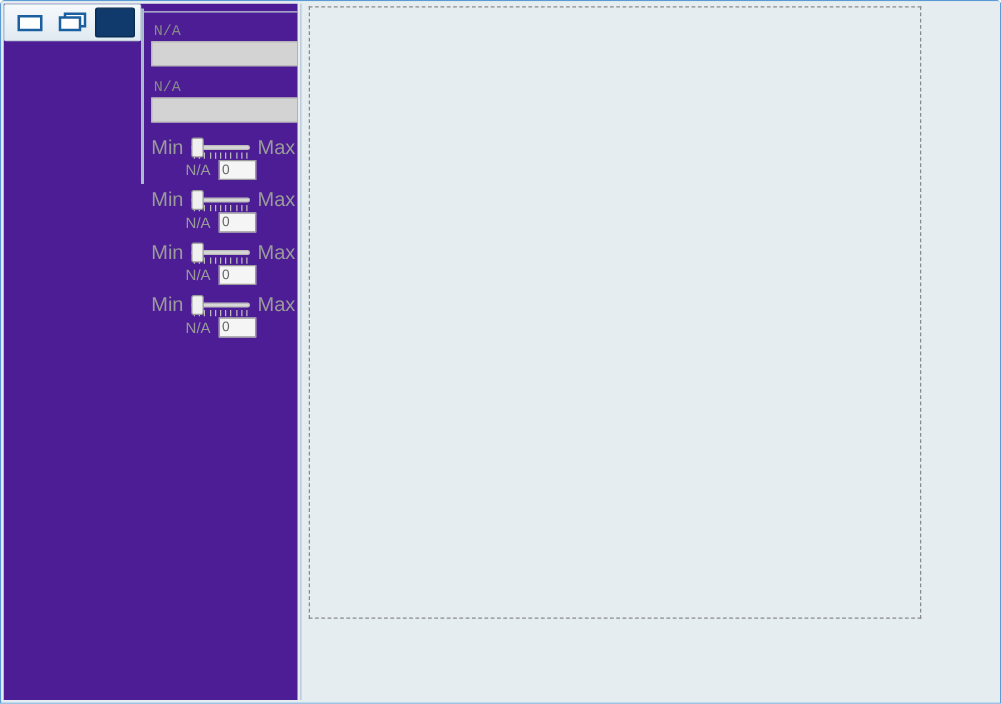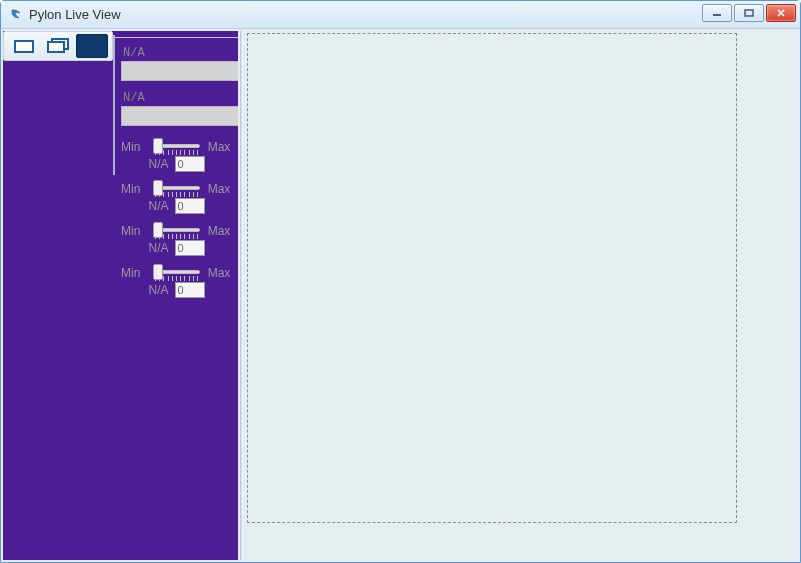--- a/index.html
+++ b/index.html
@@ -116,21 +116,21 @@
     display: flex; align-items: center; justify-content: flex-end;
     padding-right: 4px;
     margin-top: 1px;
   }
   .combo .chev { color: #888; font-size: 10px; }
 
   .slider-row {
     display: flex; align-items: center;
     gap: 6px;
     margin-top: 4px;
-    font-size: 12px; color: #9a9a9a;
+    font-size: 16px; color: #9a9a9a;
     font-family: "Courier New", monospace;
   }
   .slider-row .lbl { width: 26px; text-align: left; }
   .slider-row .rlbl { width: 26px; text-align: center; }
   .slider-wrap { flex: 1 1 auto; position: relative; height: 22px; }
   .track {
     position: absolute; left: 0; right: 0; top: 8px;
     height: 4px; background: #d8d8d8;
     border: 1px solid #bcbcbc; border-radius: 2px;
   }
@@ -184,46 +184,20 @@
     width: 490px; height: 490px;
     border: 1px dashed #8a8a8a;
     background: #e6edf0;
   }
 </style>
 </head>
 <body>
 
 <div class="window">
 
-  <div class="titlebar">
-    <span class="app-icon">
-      <svg width="14" height="14" viewBox="0 0 14 14">
-        <path d="M3 2 Q8 1 11 5 Q9 4 6 5 Q7 8 10 10 Q5 10 3 6 Z" fill="#3a7fbf" stroke="#2a5f9f" stroke-width="0.5"></path>
-      </svg>
-    </span>
-    <span class="title">Pylon Live View</span>
-
-    <div class="win-controls">
-      <div class="win-btn">
-        <svg width="10" height="8" viewBox="0 0 10 8">
-            <rect x="1" y="5" width="8" height="2" fill="#3a5f8a"></rect>
-          </svg>
-      </div>
-      <div class="win-btn">
-        <svg width="10" height="8" viewBox="0 0 10 8">
-            <rect x="1" y="1" width="8" height="6" fill="none" stroke="#3a5f8a" stroke-width="1.5"></rect>
-          </svg>
-      </div>
-      <div class="win-btn close">
-        <svg width="10" height="8" viewBox="0 0 10 8">
-            <path d="M2 1 L8 7 M8 1 L2 7" stroke="#fff" stroke-width="1.6"></path>
-          </svg>
-      </div>
-    </div>
-  </div>
 
   <div class="client">
 
     <div class="sidebar">
 
       <div class="toolbar">
         <div class="tb-btn">
           <svg width="22" height="16" viewBox="0 0 22 16">
             <rect x="2" y="3" width="18" height="11" fill="#fff" stroke="#1a5fa0" stroke-width="2"></rect>
           </svg>

